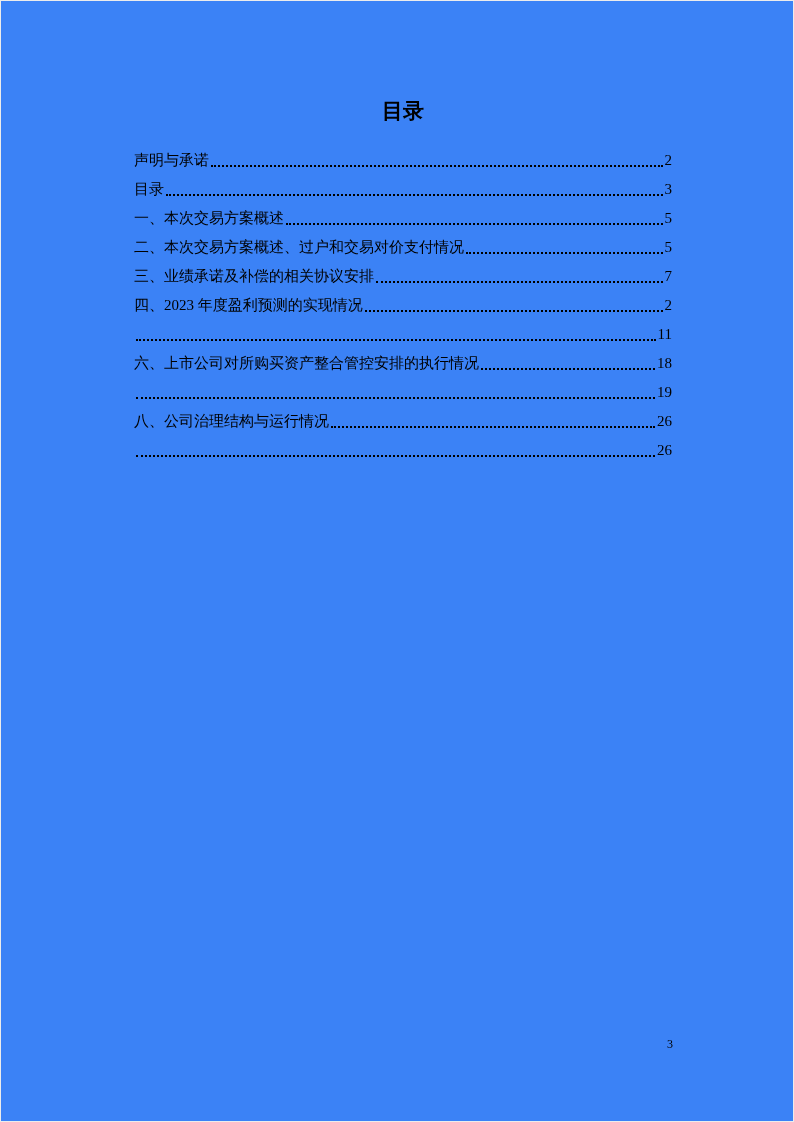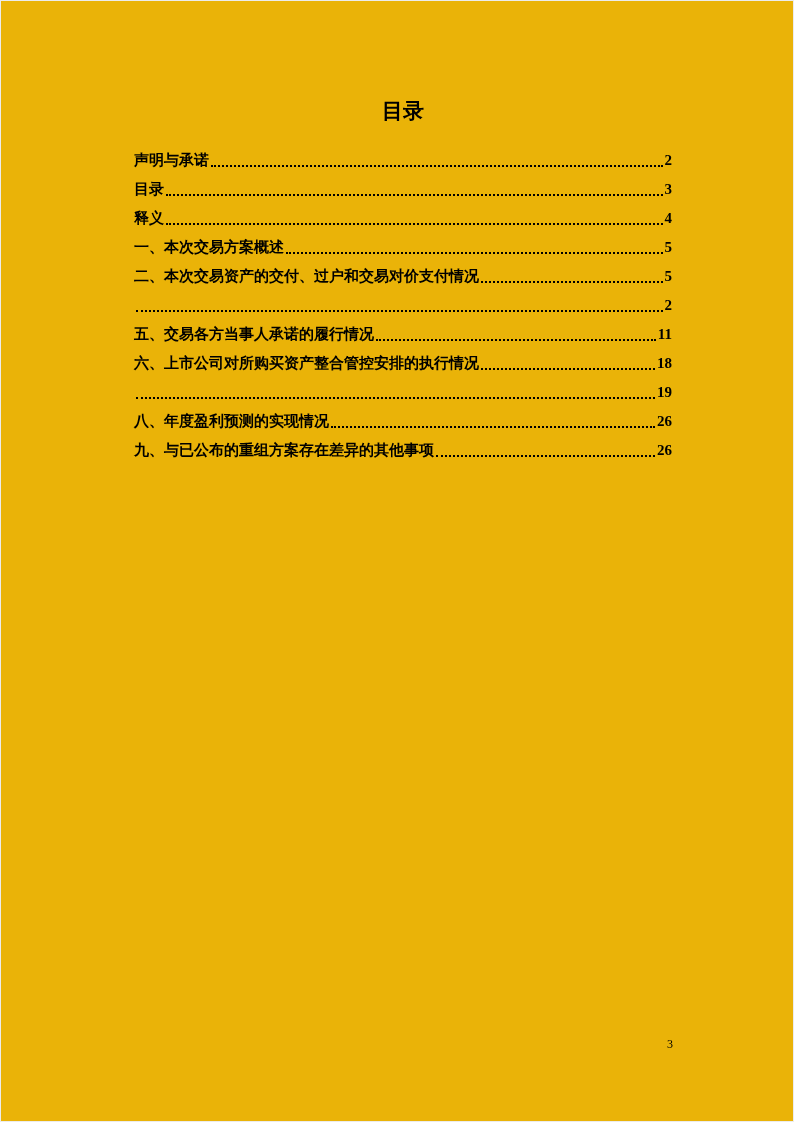--- a/index.html
+++ b/index.html
@@ -7,41 +7,41 @@
   body {
     width: 794px;
     height: 1122px;
     position: relative;
     font-family: "Liberation Serif", serif;
     color: #000000;
   }
   .page {
     width: 794px;
     height: 1122px;
-    background: #eab308;
+    background: #3b82f6;
     border: 1px solid #ececec;
     position: relative;
     padding: 96px 121px 0 133px;
   }
   .doc-title {
     text-align: center;
     font-size: 21px;
     font-weight: bold;
     line-height: 27px;
     font-family: "Liberation Sans", sans-serif;
   }
   .toc-list {
     margin-top: 22px;
   }
   .toc-row {
     display: flex;
     align-items: center;
     height: 29px;
     font-size: 15px;
-    font-weight: bold;
+    font-weight: normal;
     font-family: "Liberation Serif", serif;
   }
   .toc-label {
     white-space: nowrap;
   }
   .dot-leader {
     flex: 1;
     height: 12px;
     border-bottom: 2px dotted #000000;
     margin: 0 2px;
@@ -74,69 +74,68 @@
         <span class="dot-leader"></span>
         <span class="toc-page">2</span>
       </div>
 
       <div class="toc-row">
         <span class="toc-label">目录</span>
         <span class="dot-leader"></span>
         <span class="toc-page">3</span>
       </div>
 
-      <div class="toc-row">
-        <span class="toc-label">释义</span>
-        <span class="dot-leader"></span>
-        <span class="toc-page">4</span>
-      </div>
 
       <div class="toc-row">
         <span class="toc-label">一、本次交易方案概述</span>
         <span class="dot-leader"></span>
         <span class="toc-page">5</span>
       </div>
 
       <div class="toc-row">
-        <span class="toc-label">二、本次交易资产的交付、过户和交易对价支付情况</span>
+        <span class="toc-label">二、本次交易方案概述、过户和交易对价支付情况</span>
         <span class="dot-leader"></span>
         <span class="toc-page">5</span>
       </div>
 
+      <div class="toc-row">
+        <span class="toc-label">三、业绩承诺及补偿的相关协议安排</span>
+        <span class="dot-leader"></span>
+        <span class="toc-page">7</span>
+      </div>
 
       <div class="toc-row">
+        <span class="toc-label">四、2023 年度盈利预测的实现情况</span>
         <span class="dot-leader"></span>
         <span class="toc-page">2</span>
       </div>
 
       <div class="toc-row">
-        <span class="toc-label">五、交易各方当事人承诺的履行情况</span>
         <span class="dot-leader"></span>
         <span class="toc-page">11</span>
       </div>
 
       <div class="toc-row">
         <span class="toc-label">六、上市公司对所购买资产整合管控安排的执行情况</span>
         <span class="dot-leader"></span>
         <span class="toc-page">18</span>
       </div>
 
       <div class="toc-row">
         <span class="dot-leader"></span>
         <span class="toc-page">19</span>
       </div>
 
       <div class="toc-row">
-        <span class="toc-label">八、年度盈利预测的实现情况</span>
+        <span class="toc-label">八、公司治理结构与运行情况</span>
         <span class="dot-leader"></span>
         <span class="toc-page">26</span>
       </div>
 
       <div class="toc-row">
-        <span class="toc-label">九、与已公布的重组方案存在差异的其他事项</span>
         <span class="dot-leader"></span>
         <span class="toc-page">26</span>
       </div>
     </div>
 
   <div class="footer-pagenum">3</div>
 
 </div>
 
 </body></html>

